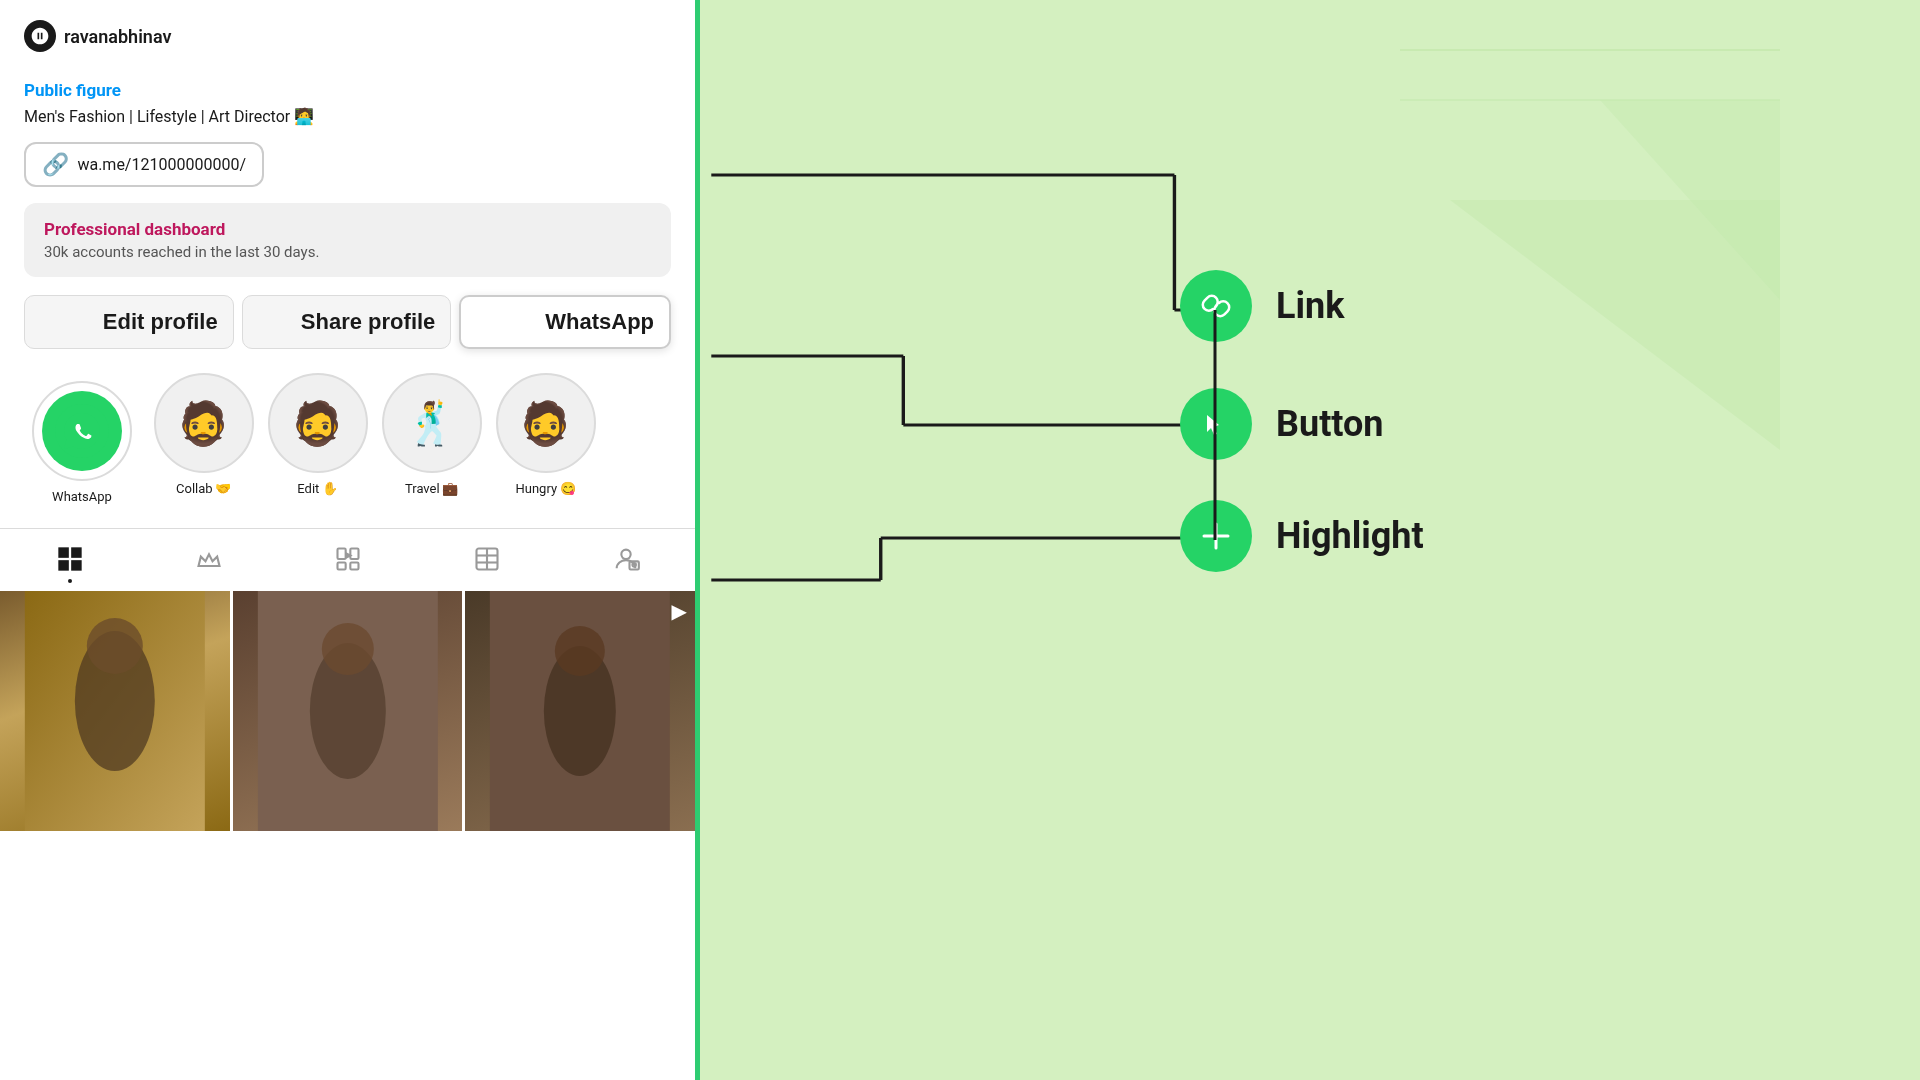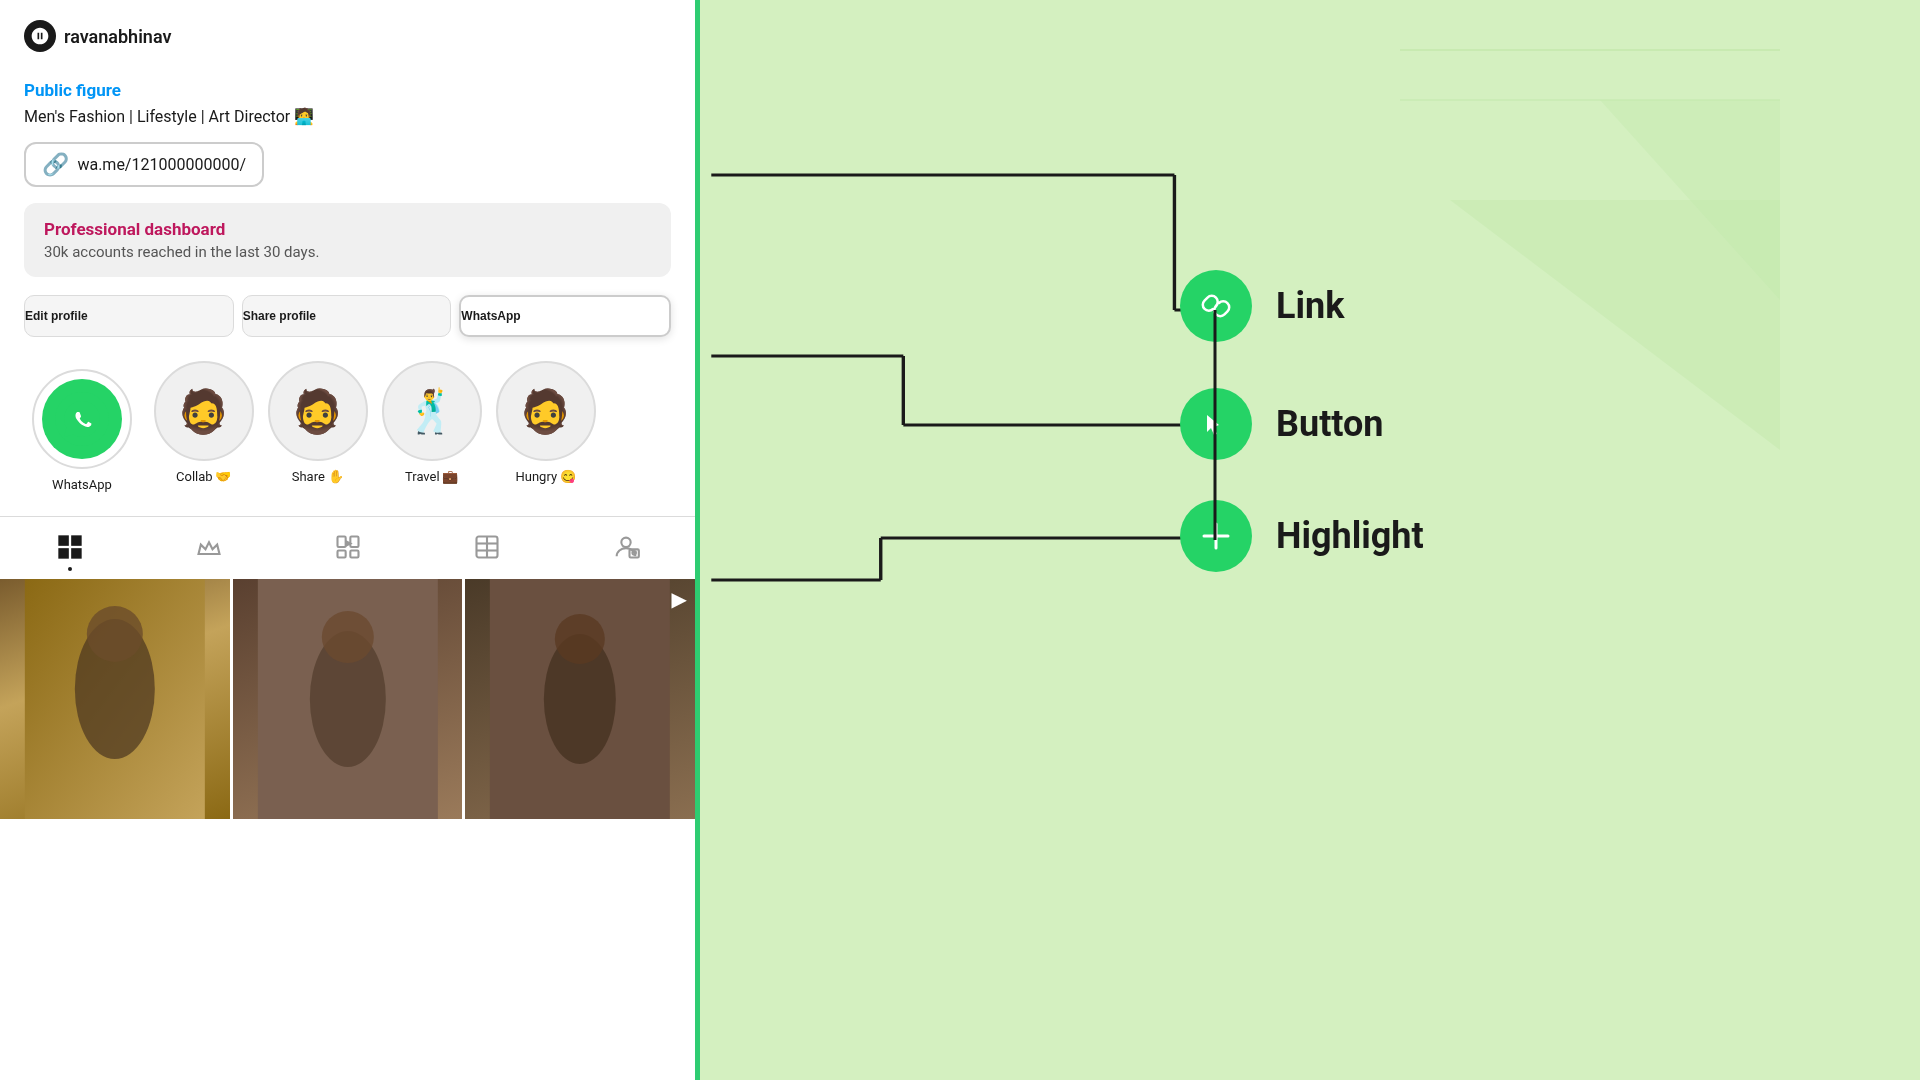--- a/index.html
+++ b/index.html
@@ -112,29 +112,29 @@
 
     
     .action-buttons {
       display: flex;
       gap: 8px;
       margin-bottom: 16px;
     }
 
     .action-btn {
       flex: 1;
-      padding: 12px 0;
+      padding: 12px 15px;
       border: 1.5px solid #dbdbdb;
       border-radius: 10px;
       background: #f5f5f5;
-      font-size: 12px;
+      font-size: 22px;
       font-weight: 600;
       color: #1a1a1a;
       cursor: pointer;
-      text-align: left;
+      text-align: right;
     }
 
     .action-btn.whatsapp-btn {
       background: #fff;
       border: 2px solid #ccc;
       box-shadow: 0 2px 8px rgba(0,0,0,0.12);
     }
 
     
     .highlights-row {
@@ -408,21 +408,21 @@
         <div class="highlight-circle">
           <div class="highlight-avatar">🧔</div>
         </div>
         <span class="highlight-label">Collab 🤝</span>
       </div>
 
       <div class="highlight-item">
         <div class="highlight-circle">
           <div class="highlight-avatar">🧔</div>
         </div>
-        <span class="highlight-label">Share ✋</span>
+        <span class="highlight-label">Edit ✋</span>
       </div>
 
       <div class="highlight-item">
         <div class="highlight-circle">
           <div class="highlight-avatar">🕺</div>
         </div>
         <span class="highlight-label">Travel 💼</span>
       </div>
 
       <div class="highlight-item">

